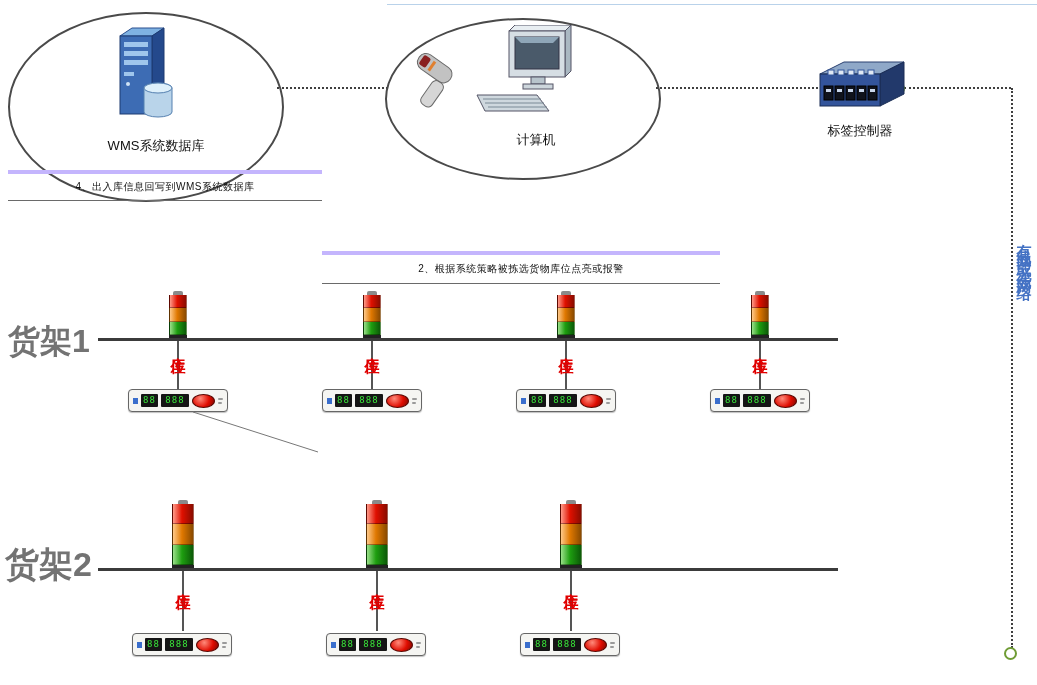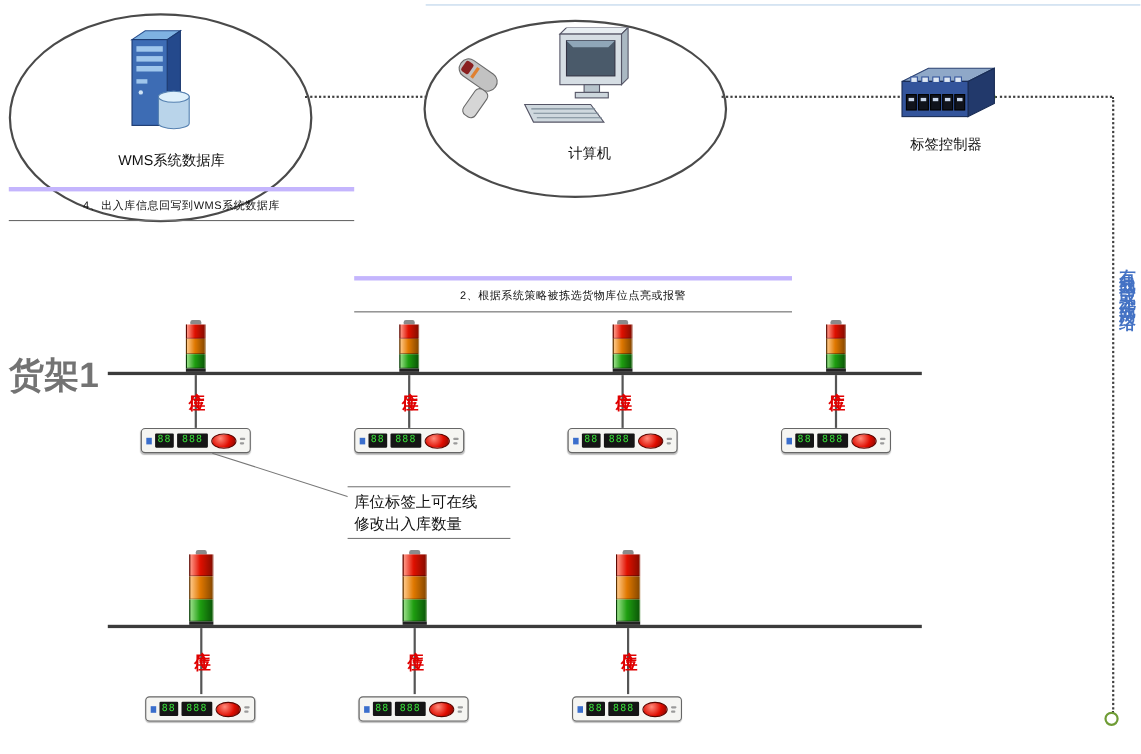--- a/index.html
+++ b/index.html
@@ -245,26 +245,23 @@
     <span class="tag-marks">
         <i></i>
         <i></i>
       </span>
   </div>
 
   <svg class="abs" style="left:0;top:0;pointer-events:none;" width="1037" height="685" viewBox="0 0 1037 685">
     <line x1="193" y1="412" x2="318" y2="452" stroke="#777" stroke-width="1"></line>
   </svg>
 
-  <div class="note-box" style="left:316px;top:442px;width:136px;">
-    <div>库位标签上可在线</div>
-    <div>修改出入库数量</div>
-  </div>
-
-
+
+
+  <div class="shelf-label" style="left:5px;top:542px;font-size:34px;">货架2</div>
   <div class="shelf-line" style="left:98px;top:568px;width:740px;"></div>
 
   <div class="tower t-lg" style="left:172px;top:500px;">
       <div class="cap"></div>
       <div class="seg s-red"></div>
       <div class="seg s-orange"></div>
       <div class="seg s-green"></div>
       <div class="tbase"></div>
     </div>
   <div class="tower t-lg" style="left:366px;top:500px;">

